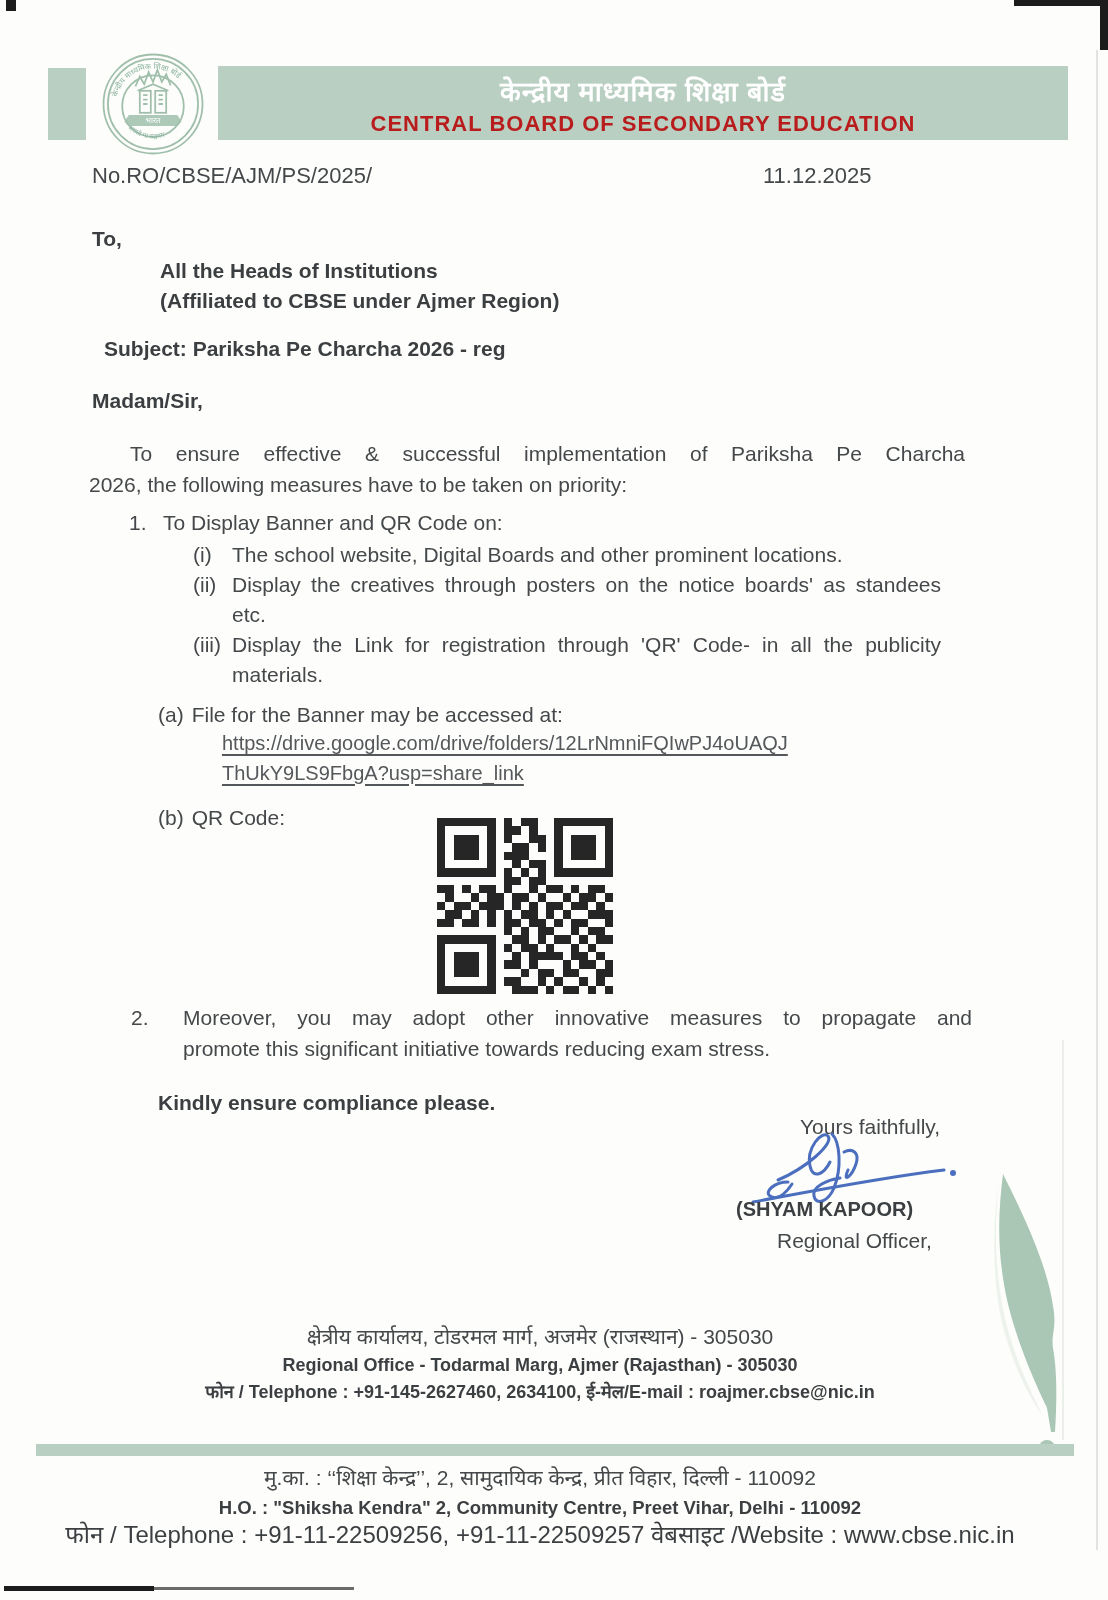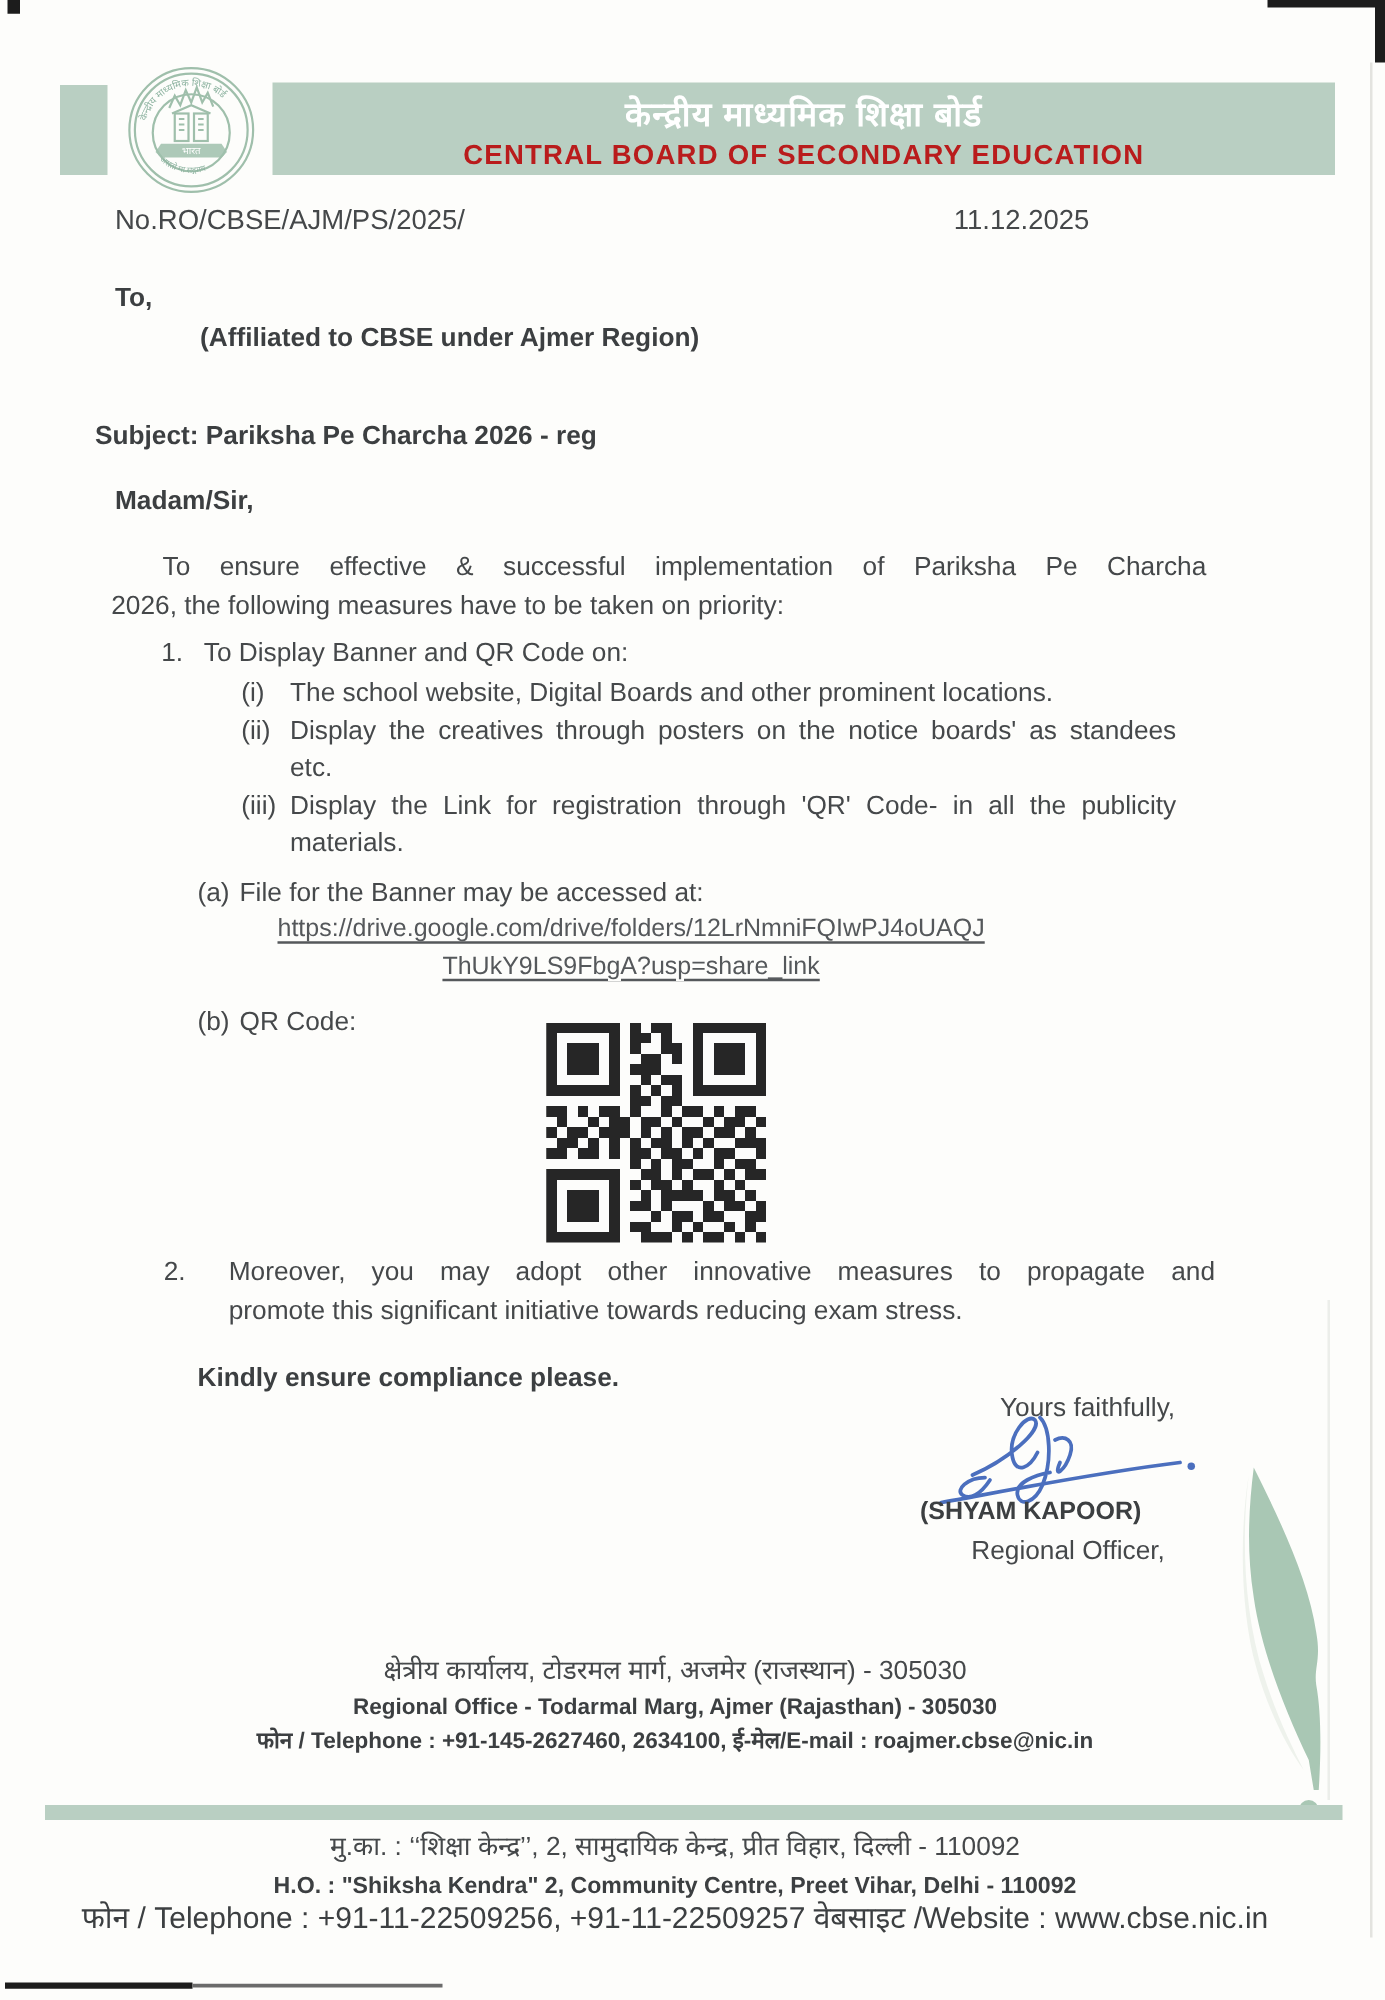--- a/index.html
+++ b/index.html
@@ -25,36 +25,36 @@
   .hdr-band .eng { margin-top:2px; font-size:22px; font-weight:bold; color:#b91c1c; letter-spacing:1px; }
   .logo { position:absolute; left:98px; top:48px; width:110px; height:112px; }
   
   .ref { position:absolute; left:92px; top:163px; font-size:22px; }
   .date { position:absolute; left:763px; top:163px; font-size:22px; }
   
   .b { position:absolute; font-size:21px; line-height:30px; }
   .bold { font-weight:bold; color:#3c3f41; }
   .to-label { left:92px; top:224px; }
   .recipient { left:160px; top:256px; }
-  .subject { left:76px; top:334px; }
+  .subject { left:104px; top:334px; }
   .salutation { left:92px; top:386px; }
   .intro { left:89px; top:438px; width:876px; line-height:31px; }
   .indent1 { text-indent:41px; }
   .jline { display:block; text-align:justify; text-align-last:justify; }
   .pline { display:block; }
   .item1 { left:129px; top:508px; width:843px; }
   .item1 .num, .item2 .num { position:absolute; left:0; top:0; }
   .item1 .txt { margin-left:34px; display:block; }
   .subitems { left:193px; top:540px; width:748px; }
   .subrow { position:relative; }
   .subrow .mk { position:absolute; left:0; top:0; }
   .subrow .tx { margin-left:39px; display:block; }
   .item-a { left:158px; top:700px; }
   .item-a .mk { margin-right:8px; }
-  .links { left:222px; top:729px; font-size:20px; line-height:29.5px; color:#55585b;text-align:center; }
+  .links { left:222px; top:729px; font-size:20px; line-height:29.5px; color:#55585b; }
   .links .lk { display:block; text-decoration:underline; text-underline-offset:4px; cursor:pointer; }
   .item-b { left:158px; top:803px; }
   .item-b .mk { margin-right:8px; }
   .qr-box { position:absolute; left:437px; top:818px; width:176px; height:176px; }
   .qr-box svg { width:100%; height:100%; shape-rendering:crispEdges; fill:#262626; }
   .item2 { left:131px; top:1002px; width:841px; line-height:31px; }
   .item2 .txt { margin-left:52px; display:block; }
   .kindly { left:158px; top:1088px; }
   
   .closing { left:800px; top:1112px; }
@@ -123,20 +123,21 @@
   <div class="hdr-band">
     <div class="hin">केन्द्रीय माध्यमिक शिक्षा बोर्ड</div>
     <div class="eng">CENTRAL BOARD OF SECONDARY EDUCATION</div>
   </div>
 
   <div class="ref">No.RO/CBSE/AJM/PS/2025/</div>
   <div class="date">11.12.2025</div>
 
   <div class="b bold to-label">To,</div>
   <div class="b bold recipient">
+    <span class="pline">All the Heads of Institutions</span>
     <span class="pline">(Affiliated to CBSE under Ajmer Region)</span>
   </div>
 
   <div class="b bold subject">Subject:  Pariksha Pe Charcha 2026 - reg</div>
   <div class="b bold salutation">Madam/Sir,</div>
 
   <div class="b intro">
     <span class="jline indent1">To ensure effective &amp; successful implementation of Pariksha Pe Charcha</span>
     <span class="pline">2026, the following measures have to be taken on priority:</span>
   </div>

